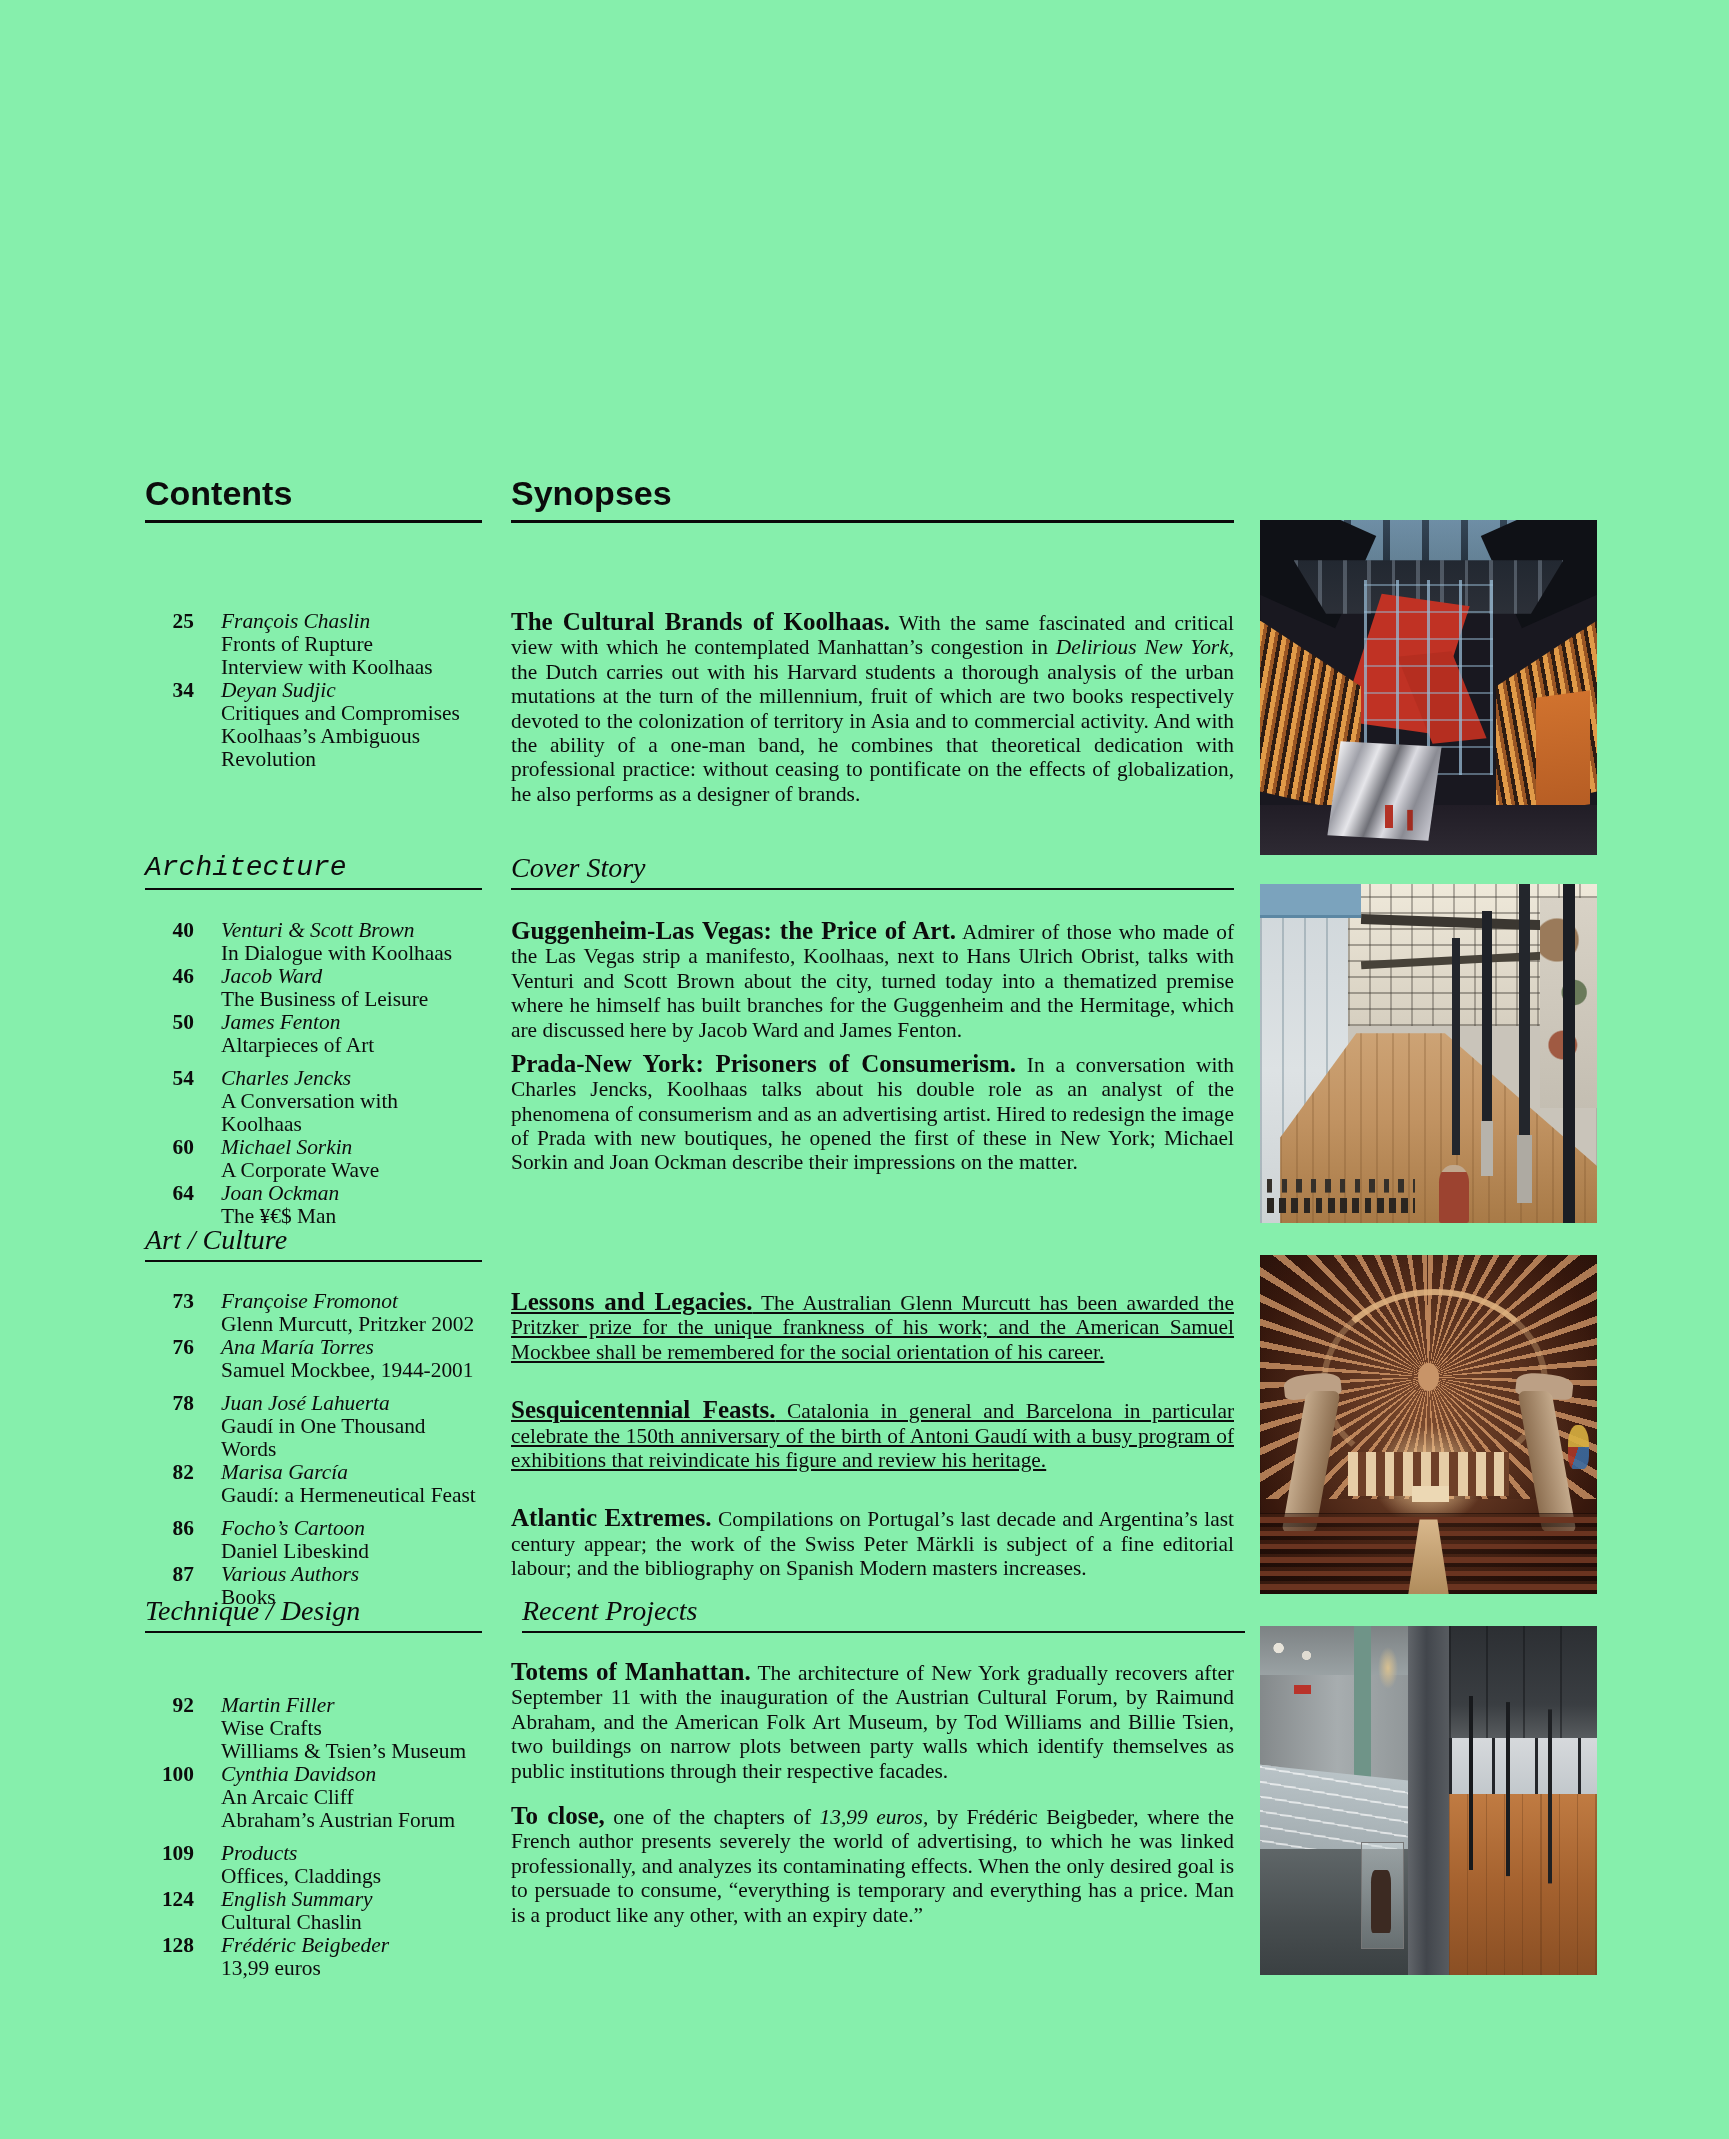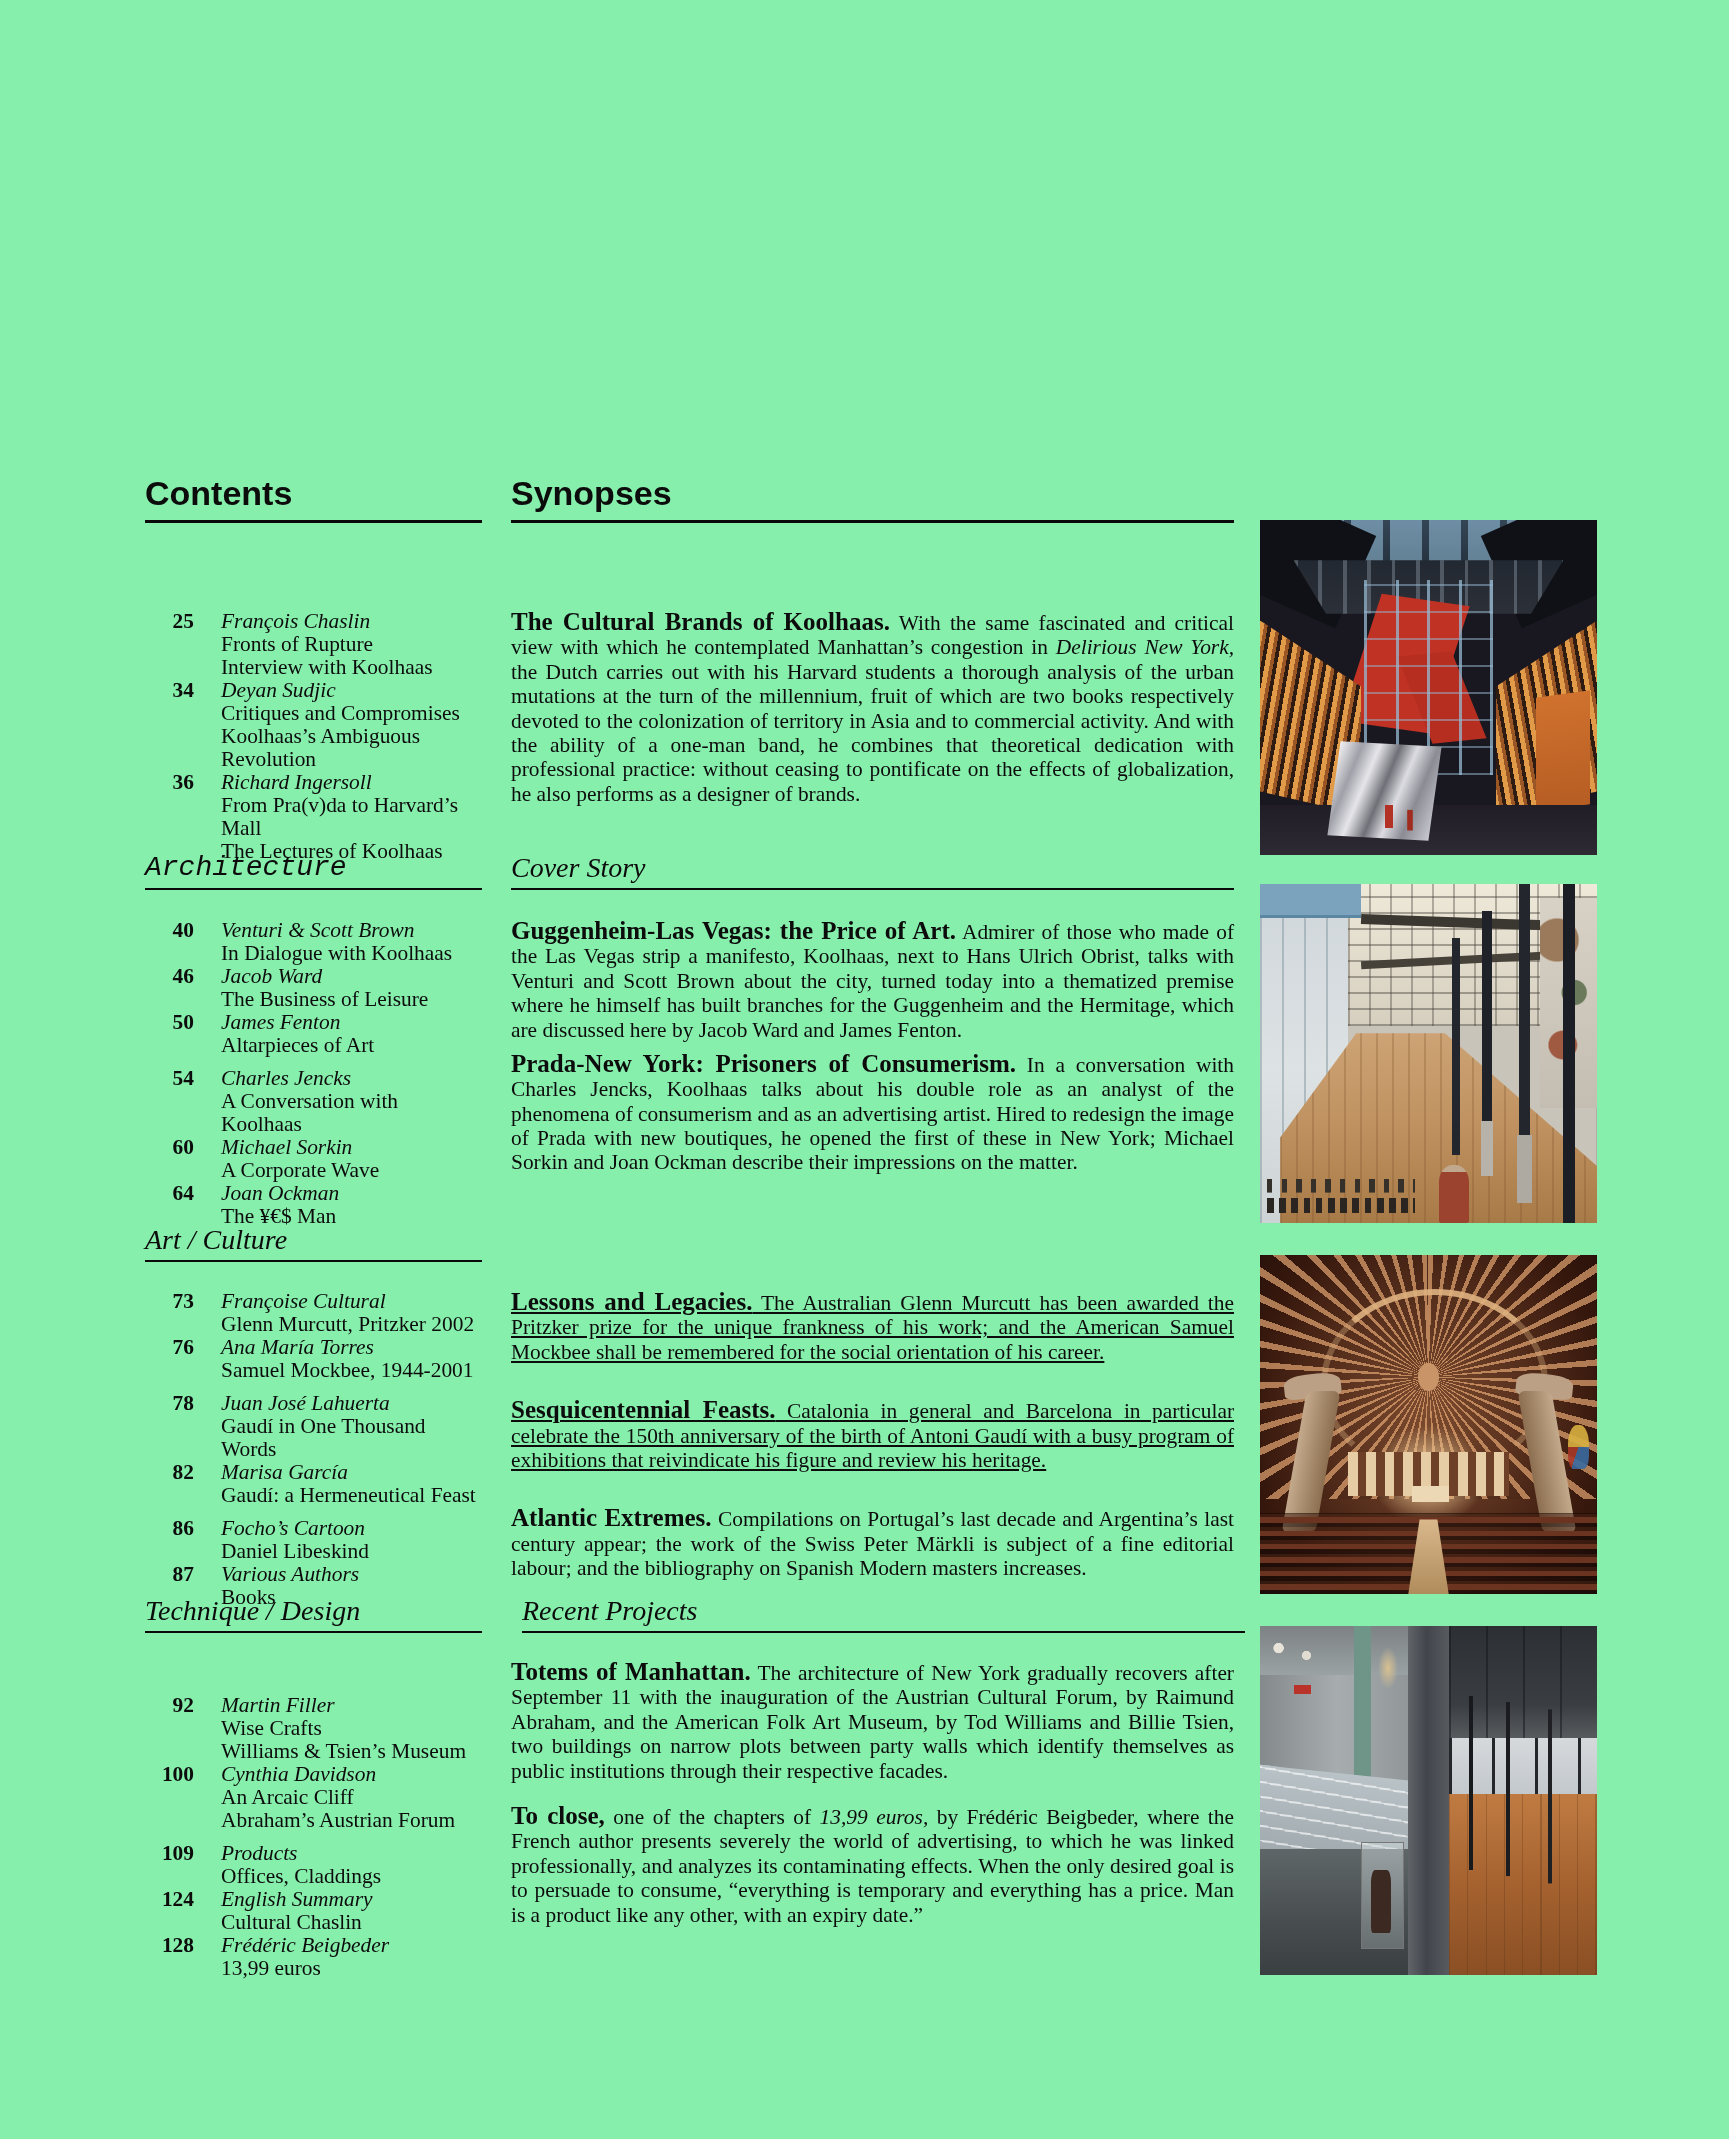--- a/index.html
+++ b/index.html
@@ -162,28 +162,20 @@
       </span>
     </div>
     <div class="entry">
       <span class="num">34</span>
       <span>
         <span class="author" style="display:block">Deyan Sudjic</span>
         <span style="display:block">Critiques and Compromises</span>
         <span style="display:block">Koolhaas’s Ambiguous Revolution</span>
       </span>
     </div>
-    <div class="entry">
-      <span class="num">36</span>
-      <span>
-        <span class="author" style="display:block">Richard Ingersoll</span>
-        <span style="display:block">From Pra(v)da to Harvard’s Mall</span>
-        <span style="display:block">The Lectures of Koolhaas</span>
-      </span>
-    </div>
   </div>
 
   <div class="abs section-head left-w" style="left:145px;top:853px;font-family:Liberation Mono, monospace;">Architecture</div>
 
   <div class="abs toc left-w" style="left:145px;top:919px;">
     <div class="toc-group">
       <div class="entry">
         <span class="num">40</span>
         <span>
           <span class="author" style="display:block">Venturi &amp; Scott Brown</span>
@@ -230,21 +222,21 @@
     </div>
   </div>
 
   <div class="abs section-head left-w" style="left:145px;top:1225px;">Art / Culture</div>
 
   <div class="abs toc left-w" style="left:145px;top:1290px;">
     <div class="toc-group">
       <div class="entry">
         <span class="num">73</span>
         <span>
-          <span class="author" style="display:block">Françoise Cultural</span>
+          <span class="author" style="display:block">Françoise Fromonot</span>
           <span style="display:block">Glenn Murcutt, Pritzker 2002</span>
         </span>
       </div>
       <div class="entry">
         <span class="num">76</span>
         <span>
           <span class="author" style="display:block">Ana María Torres</span>
           <span style="display:block">Samuel Mockbee, 1944-2001</span>
         </span>
       </div>

